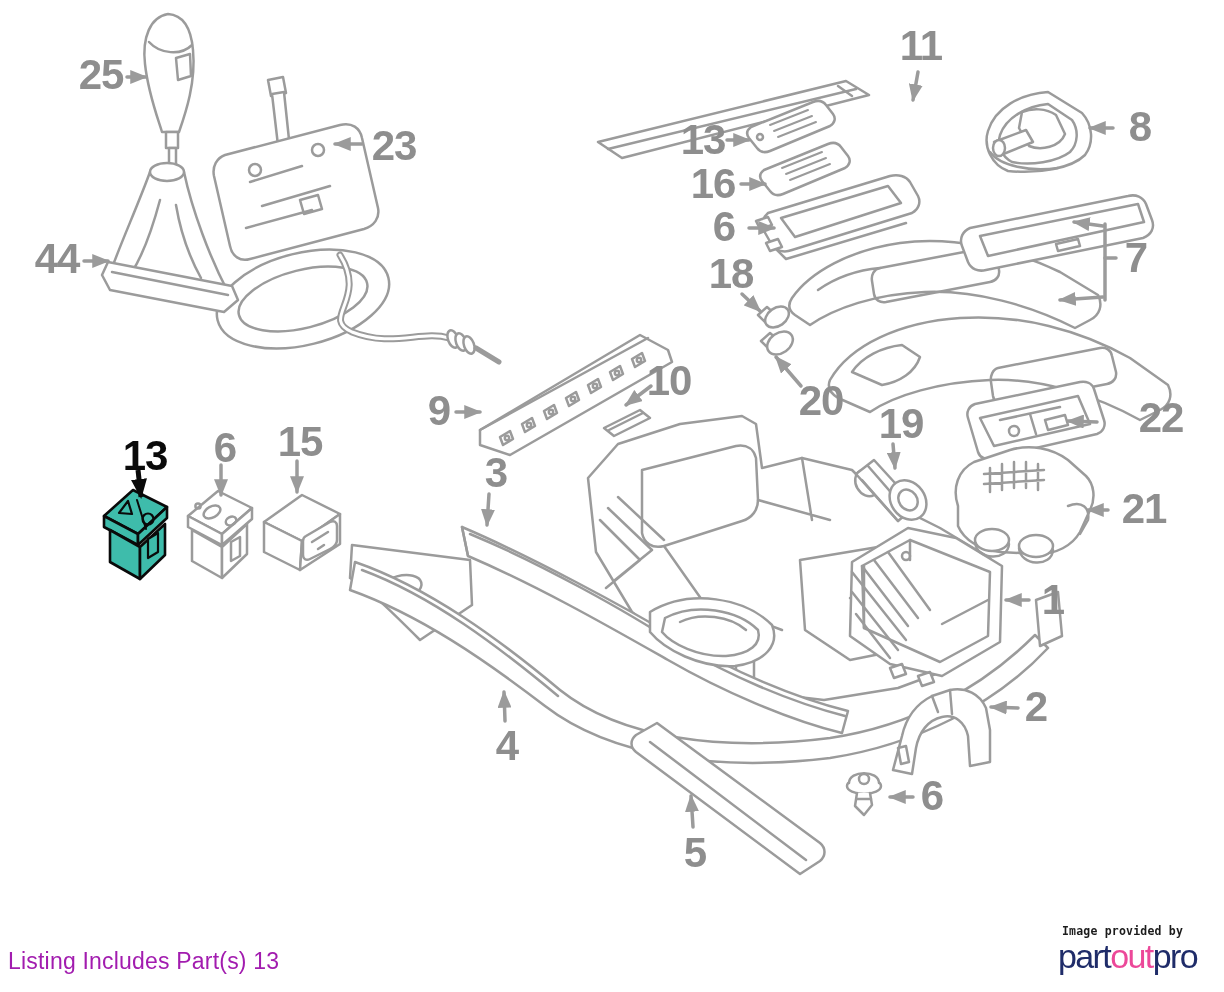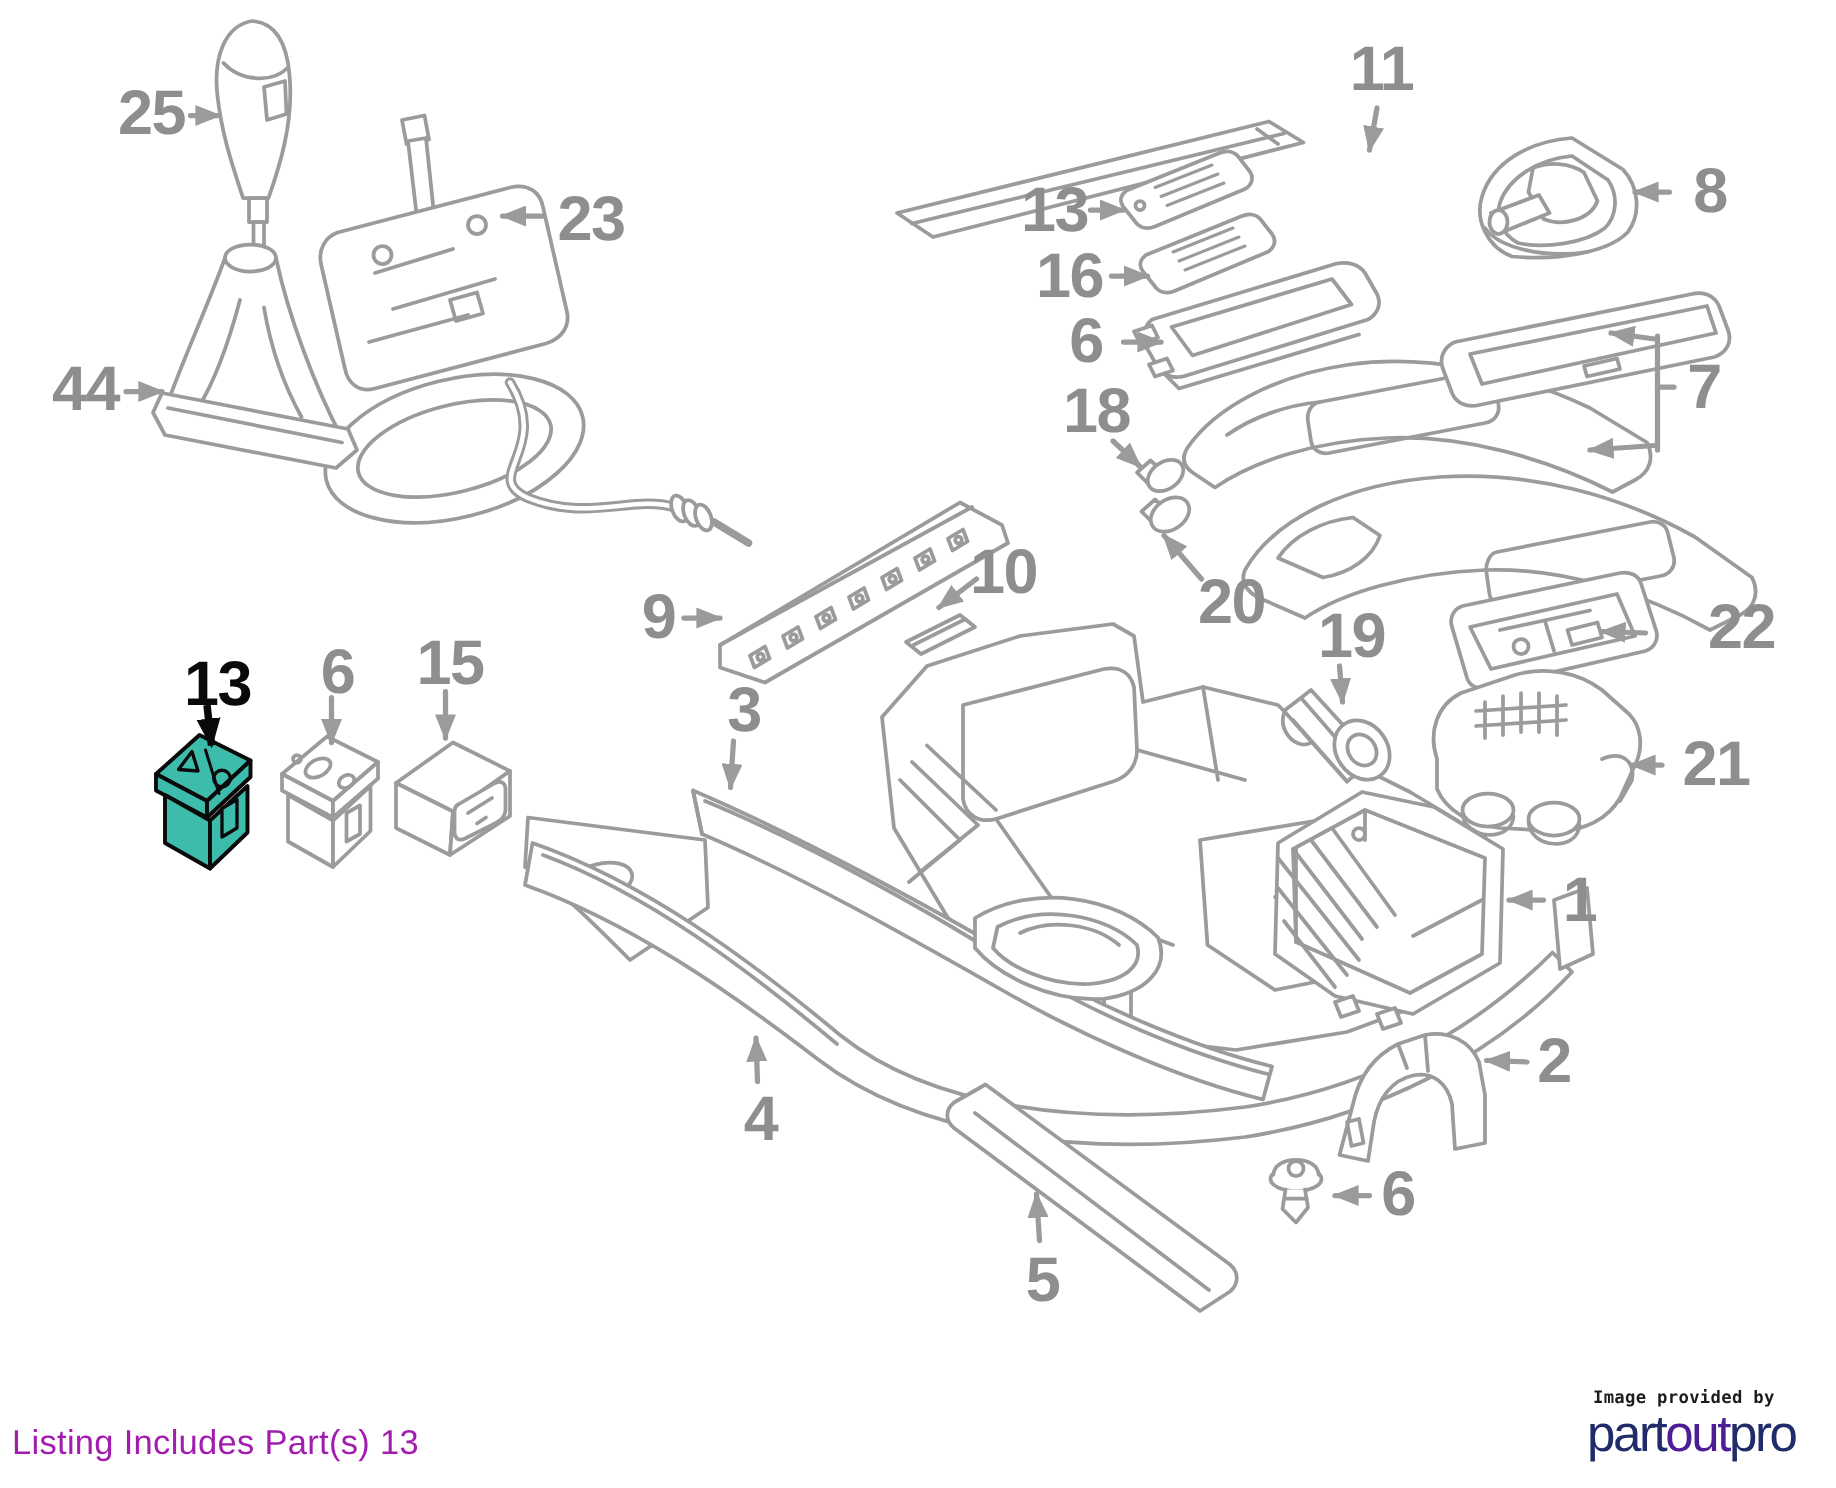--- a/index.html
+++ b/index.html
@@ -20,21 +20,21 @@
   }
   .brand{position:absolute;left:1058px;top:924px;width:160px;}
   .brand-cap{
     font-family:"DejaVu Sans Mono",monospace;font-size:11.5px;font-weight:700;
     color:#1C1C1C;letter-spacing:0.2px;margin-left:4px;
   }
   .brand-word{
     font-size:34px;font-weight:400;letter-spacing:-1.6px;line-height:1.08;
     color:#1F2C69;white-space:nowrap;
   }
-  .brand-word .teal{color:#4c1d95;}
+  .brand-word .teal{color:#ec4899;}
 </style>
 </head>
 <body>
 
 <svg class="stage" width="1224" height="992" viewBox="0 0 1224 992">
   <defs>
     <marker id="ah" viewBox="0 0 10 8" refX="9" refY="4" markerWidth="5" markerHeight="4" orient="auto">
       <path d="M0,0 L10,4 L0,8 Z" fill="#9B9B9B"></path>
     </marker>
     <marker id="ahk" viewBox="0 0 10 8" refX="9" refY="4" markerWidth="4" markerHeight="3.4" orient="auto">

